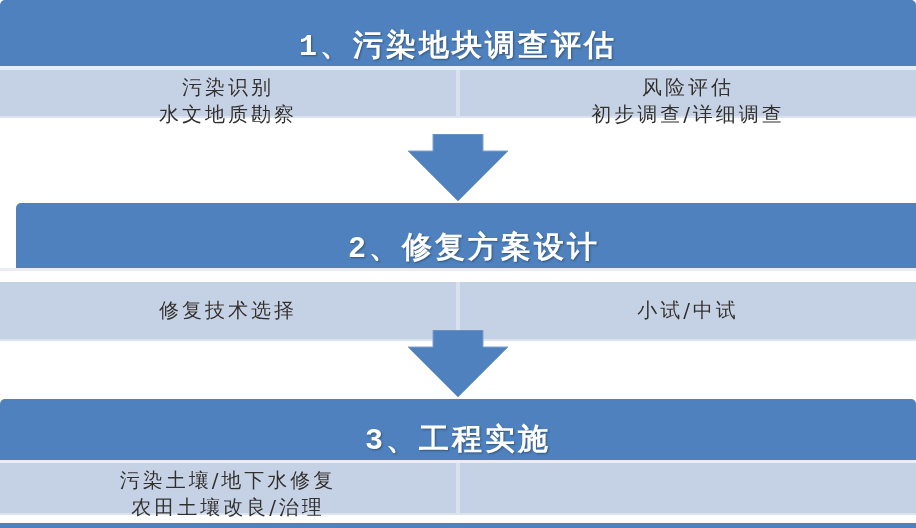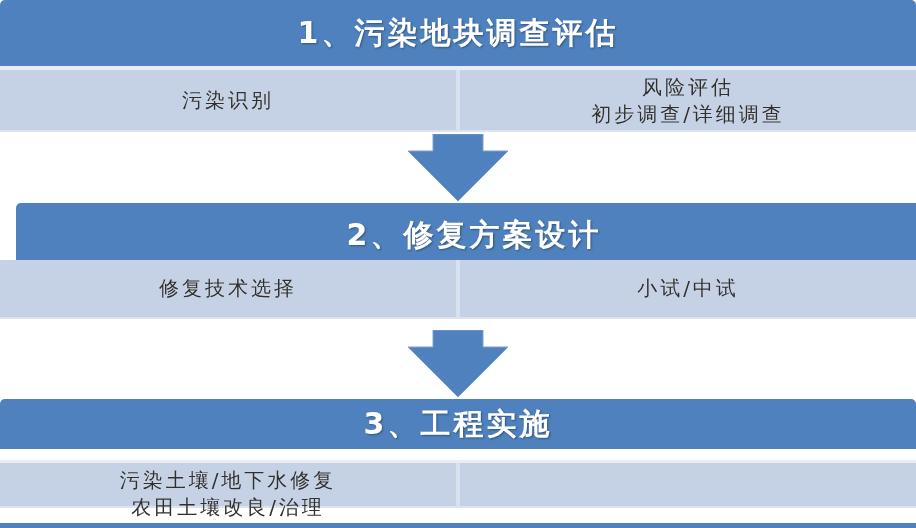--- a/index.html
+++ b/index.html
@@ -12,50 +12,51 @@
   .stage {
     position: relative;
     width: 916px; height: 528px;
     background: #ffffff;
   }
   .band { position: absolute; left: 0; width: 916px; }
 
   
   .header {
     background: #4E81BD;
-    display: flex; align-items: center; justify-content: center;
+    display: flex; align-items: flex-end; justify-content: center;
     border-radius: 5px 5px 0 0;
+    font-family: Liberation Mono, monospace;
   }
   .header-title {
     color: #FFFFFF;
     font-size: 30px;
     font-weight: bold;
     letter-spacing: 3px;
     text-shadow: 1px 1px 2px rgba(0,0,0,0.35);
     white-space: nowrap;
   }
   .hdr1 { top: 0px;   height: 66px; }
   .hdr2 { top: 203px; height: 65px; margin-left: 16px; }
-  .hdr3 { top: 399px; height: 50px; }
+  .hdr3 { top: 399px; height: 61px; }
 
   
   .sep { background: #E8EDF6; }
   .sep1 { top: 66px;  height: 4px; }
   .sep2 { top: 268px; height: 3px; }
   .sep3 { top: 460px; height: 3px; }
 
   
   .cells {
     background: #C5D1E5;
     display: flex;
     border-bottom: 2px solid #DCE3F0;
   }
-  .cells1 { top: 70px;  height: 62px; }
-  .cells2 { top: 260px; height: 59px; }
-  .cells3 { top: 463px; height: 45px; }
+  .cells1 { top: 70px;  height: 48px; }
+  .cells2 { top: 282px; height: 59px; }
+  .cells3 { top: 463px; height: 52px; }
   .col {
     flex: 1;
     display: flex; flex-direction: column;
     align-items: center; justify-content: space-around;
     padding: 4px 0;
   }
   .vdiv { width: 4px; background: #D9E0EE; }
   .cell-text {
     color: #2F2F2F;
     font-size: 20px;
@@ -77,20 +78,21 @@
 
 <div class="stage">
 
   <div class="band header hdr1">
     <span class="header-title">1、污染地块调查评估</span>
   </div>
   <div class="band sep sep1"></div>
   <div class="band cells cells1">
     <div class="col">
       <span class="cell-text">污染识别</span>
+      <span class="cell-text">水文地质勘察</span>
     </div>
     <div class="vdiv"></div>
     <div class="col">
       <span class="cell-text">风险评估</span>
       <span class="cell-text">初步调查/详细调查</span>
     </div>
   </div>
 
   <svg class="arrow arrow1" viewBox="0 0 100 68" xmlns="http://www.w3.org/2000/svg">
     <polygon points="25,0 75,0 75,17 100,17 50,67 0,17 25,17" fill="#4E81BD" stroke="#7FA1CC" stroke-width="1"></polygon>

